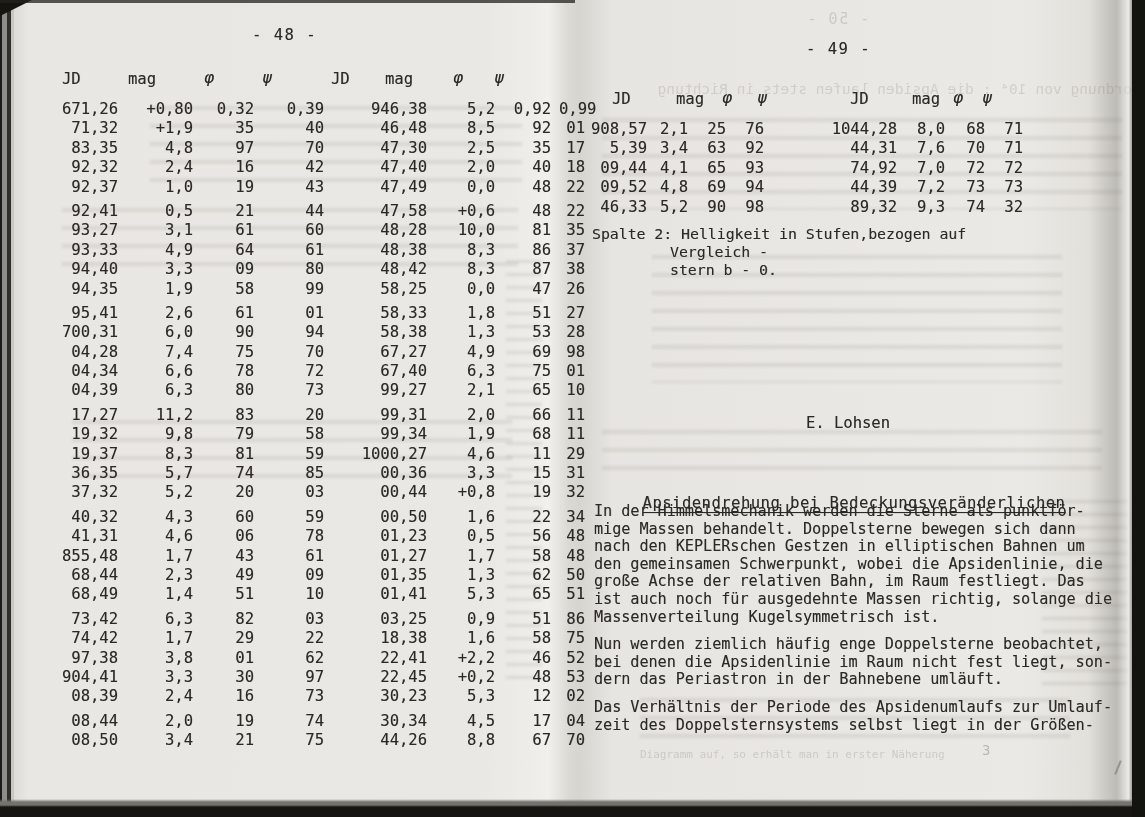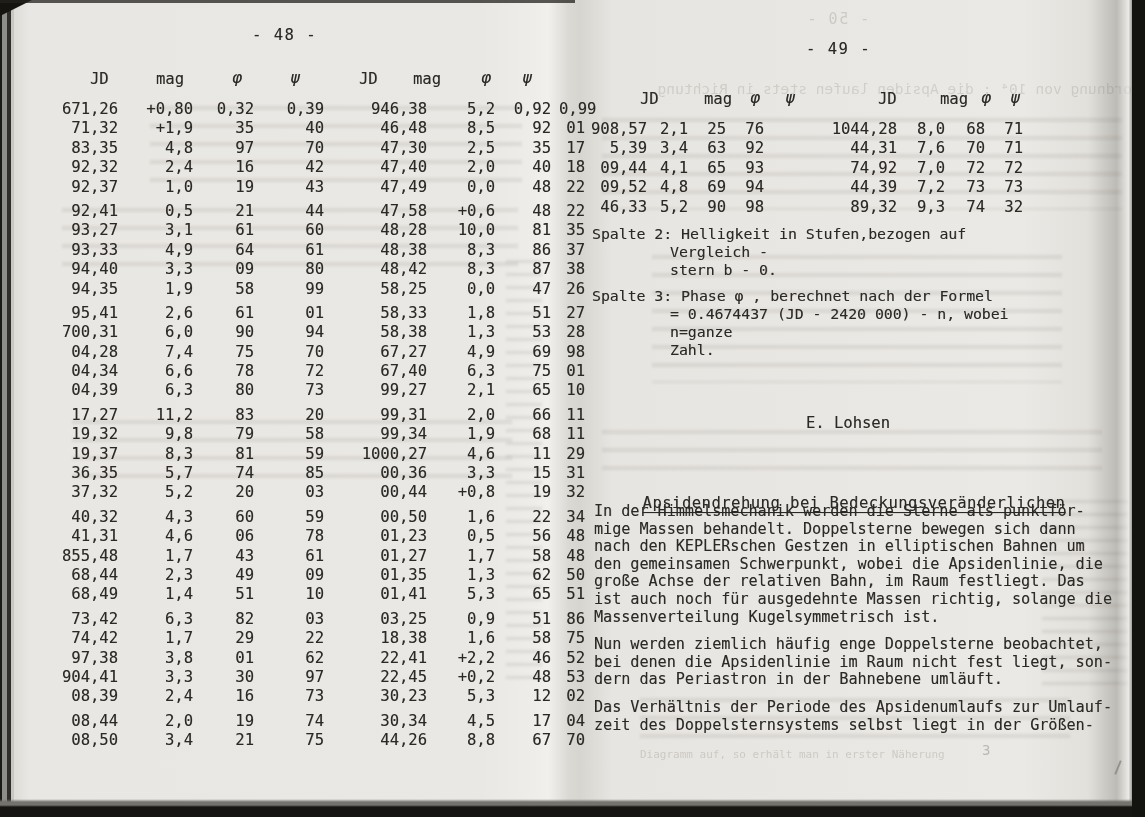--- a/index.html
+++ b/index.html
@@ -31,21 +31,21 @@
   .pencil-mark{left:1117px;top:760px;width:2px;height:15px;background:#8a8780;transform:rotate(22deg);opacity:.8;}
   
   .tw{white-space:pre;text-shadow:.3px .3px 0 rgba(43,41,37,.35);}
   .pageno{font-size:15.5px;letter-spacing:1.5px;}
   .pg48-no{left:252px;top:26px;}
   .pg49-no{left:806px;top:40px;}
   
   .tbl{position:absolute;font-size:15.5px;}
   .tbl-left{left:55px;top:70px;width:480px;}
   .tbl-right{left:590px;top:90px;width:400px;}
-  .thead{position:relative;height:30px;margin-left:28px;}
+  .thead{position:relative;height:30px;}
   .thead span{position:absolute;top:0;white-space:pre;text-shadow:.3px .3px 0 rgba(43,41,37,.35);}
   .thead span:nth-child(3),.thead span:nth-child(4),
   .thead span:nth-child(7),.thead span:nth-child(8){font-style:italic;font-size:16.5px;top:-2px;}
   .tbl-left .thead span:nth-child(1){left:7px}   .tbl-left .thead span:nth-child(2){left:73px}
   .tbl-left .thead span:nth-child(3){left:149px} .tbl-left .thead span:nth-child(4){left:207px}
   .tbl-left .thead span:nth-child(5){left:276px} .tbl-left .thead span:nth-child(6){left:330px}
   .tbl-left .thead span:nth-child(7){left:398px} .tbl-left .thead span:nth-child(8){left:439px}
   .tbl-right .thead span:nth-child(1){left:22px}  .tbl-right .thead span:nth-child(2){left:86px}
   .tbl-right .thead span:nth-child(3){left:132px} .tbl-right .thead span:nth-child(4){left:167px}
   .tbl-right .thead span:nth-child(5){left:260px} .tbl-right .thead span:nth-child(6){left:322px}
@@ -502,23 +502,20 @@
         <span class="tc">9,3</span>
         <span class="tc">74</span>
         <span class="tc">32</span>
       </div>
     </div>
   </div>
 
 <div class="abs notes">
   <div class="note">Spalte 2: Helligkeit in Stufen,bezogen auf Vergleich -
 stern b - 0.</div>
-  <div class="note">Spalte 3: Phase φ , berechnet nach der Formel
-= 0.4674437 (JD - 2420 000) - n, wobei n=ganze
-Zahl.</div>
 </div>
 
 <div class="abs tw author">E. Lohsen</div>
 <div class="abs tw heading">Apsidendrehung bei Bedeckungsveränderlichen</div>
 
 <div class="abs paras">
   <p>In der Himmelsmechanik werden die Sterne als punktför-
 mige Massen behandelt. Doppelsterne bewegen sich dann
 nach den KEPLERschen Gestzen in elliptischen Bahnen um
 den gemeinsamen Schwerpunkt, wobei die Apsidenlinie, die

